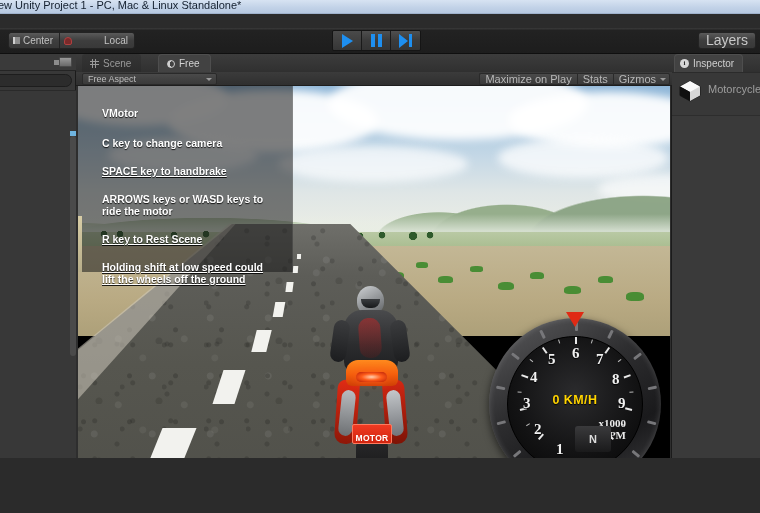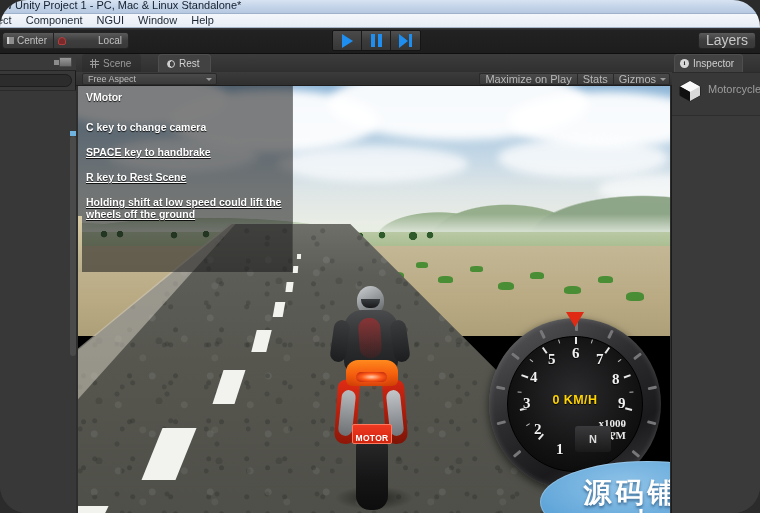--- a/index.html
+++ b/index.html
@@ -3,21 +3,21 @@
 <meta charset="utf-8">
 <style>
   * { box-sizing: border-box; margin: 0; padding: 0; }
   html, body {
     width: 760px; height: 513px;
     overflow: hidden;
     background: #2b2b2b;
     font-family: "Liberation Sans", sans-serif;
     -webkit-font-smoothing: antialiased;
   }
-  #app { position: relative; width: 760px; height: 513px; overflow: hidden; border-radius: 27px; }
+  #app { position: relative; width: 760px; height: 458px; overflow: hidden; }
 
   
   .titlebar {
     position: absolute; left: 0; top: 0; width: 760px; height: 14px;
     background: linear-gradient(180deg,#d7e3f2 0%, #c3d3e8 55%, #b6c8e0 100%);
     border-bottom: 1px solid #9fb2cc;
     overflow: hidden;
   }
   .titlebar-text {
     position: absolute; left: -2px; top: -1px;
@@ -39,21 +39,21 @@
   }
   .menu-item:first-child { padding-left: 0px; margin-left: -3px; }
 
   
   .toolbar {
     position: absolute; left: 0; top: 28px; width: 760px; height: 26px;
     background: linear-gradient(180deg,#3a3a3a 0%, #222222 10%, #1d1d1d 100%);
     border-bottom: 1px solid #0f0f0f;
   }
   .pivot-group {
-    position: absolute; left: 2px; top: 4px; height: 17px;
+    position: absolute; left: 8px; top: 4px; height: 17px;
     display: flex; align-items: stretch;
   }
   .pivot-btn {
     display: flex; align-items: center; gap: 3px;
     background: linear-gradient(180deg,#5a5a5a 0%, #3e3e3e 50%, #383838 100%);
     border: 1px solid #232323; color: #c2c2c2; font-size: 10px;
     padding: 0 6px 0 4px; height: 17px; line-height: 15px;
   }
   .pivot-btn.left { border-radius: 3px 0 0 3px; border-right: none; }
   .pivot-btn.right { border-radius: 0 3px 3px 0; gap: 32px; }
@@ -258,21 +258,21 @@
     background: rgba(26,26,26,0.56);
     border-right: 1px solid rgba(255,255,255,.08);
     padding: 5px 8px 0 8px;
   }
   .help-accent {
     position:absolute; left:0; top:130px; width:4px; height:56px;
     background: linear-gradient(180deg,#d8cda6,#b8ae8a);
   }
   .help p {
     color: #fff; font-size: 10.5px; font-weight: bold; line-height: 12px;
-    text-shadow: 0 1px 1px rgba(0,0,0,.85); margin: 0;
+    text-shadow: 0 1px 1px rgba(0,0,0,.85); margin: 16px;
   }
   .help .gap-lg { margin-top: 18px; }
   .help .gap-md { margin-top: 13px; text-decoration: underline; }
   .help .gap-sm { margin-top: 7px; }
 
   
   .moto { position:absolute; left:248px; top:200px; width:92px; height:228px; }
   .rider-helmet {
     position:absolute; left:31px; top:0px; width:27px; height:29px;
     background: linear-gradient(150deg,#cfd2d4 0%, #9a9da0 45%, #5e6163 100%);
@@ -432,27 +432,20 @@
 </style>
 </head>
 <body>
 
 <div id="app">
 
   <div class="titlebar">
     <span class="titlebar-text">ew Unity Project 1 - PC, Mac &amp; Linux Standalone*</span>
   </div>
 
-  <div class="menubar">
-    <span class="menu-item">ect</span>
-    <span class="menu-item">Component</span>
-    <span class="menu-item">NGUI</span>
-    <span class="menu-item">Window</span>
-    <span class="menu-item">Help</span>
-  </div>
 
   <div class="toolbar">
     <div class="pivot-group">
       <div class="pivot-btn left">
         <span class="ico-center"></span>
         <span>Center</span>
       </div>
       <div class="pivot-btn right">
         <span class="ico-lock"></span>
         <span>Local</span>
@@ -492,21 +485,21 @@
   </div>
 
   <div class="gameview">
     <div class="tabrow">
       <div class="tab inactive">
         <span class="ico-grid"></span>
         <span>Scene</span>
       </div>
       <div class="tab active">
         <span class="ico-moon"></span>
-        <span>Rest</span>
+        <span>Free</span>
       </div>
     </div>
 
     <div class="gv-toolbar">
       <div class="aspect-dd">
         <span>Free Aspect</span>
         <span class="caret"></span>
       </div>
       <div class="gv-right">
         <div class="gv-btn">Maximize on Play</div>
@@ -655,20 +648,21 @@
       <div class="watermark">
         <div class="wm-cn">源码铺子</div>
         <div class="wm-url">www.codespu.com</div>
       </div>
 
       <div class="help">
         <div class="help-accent"></div>
         <p>VMotor</p>
         <p class="gap-lg">C key to change camera</p>
         <p class="gap-md">SPACE key to handbrake</p>
+        <p class="gap-sm">ARROWS keys or WASD keys to ride the motor</p>
         <p class="gap-md">R key to Rest Scene</p>
         <p class="gap-md">Holding shift at low speed could lift the wheels off the ground</p>
       </div>
     </div>
   </div>
 
   <div class="inspector">
     <div class="insp-left-edge"></div>
     <div class="insp-tabrow">
       <div class="insp-tab">

